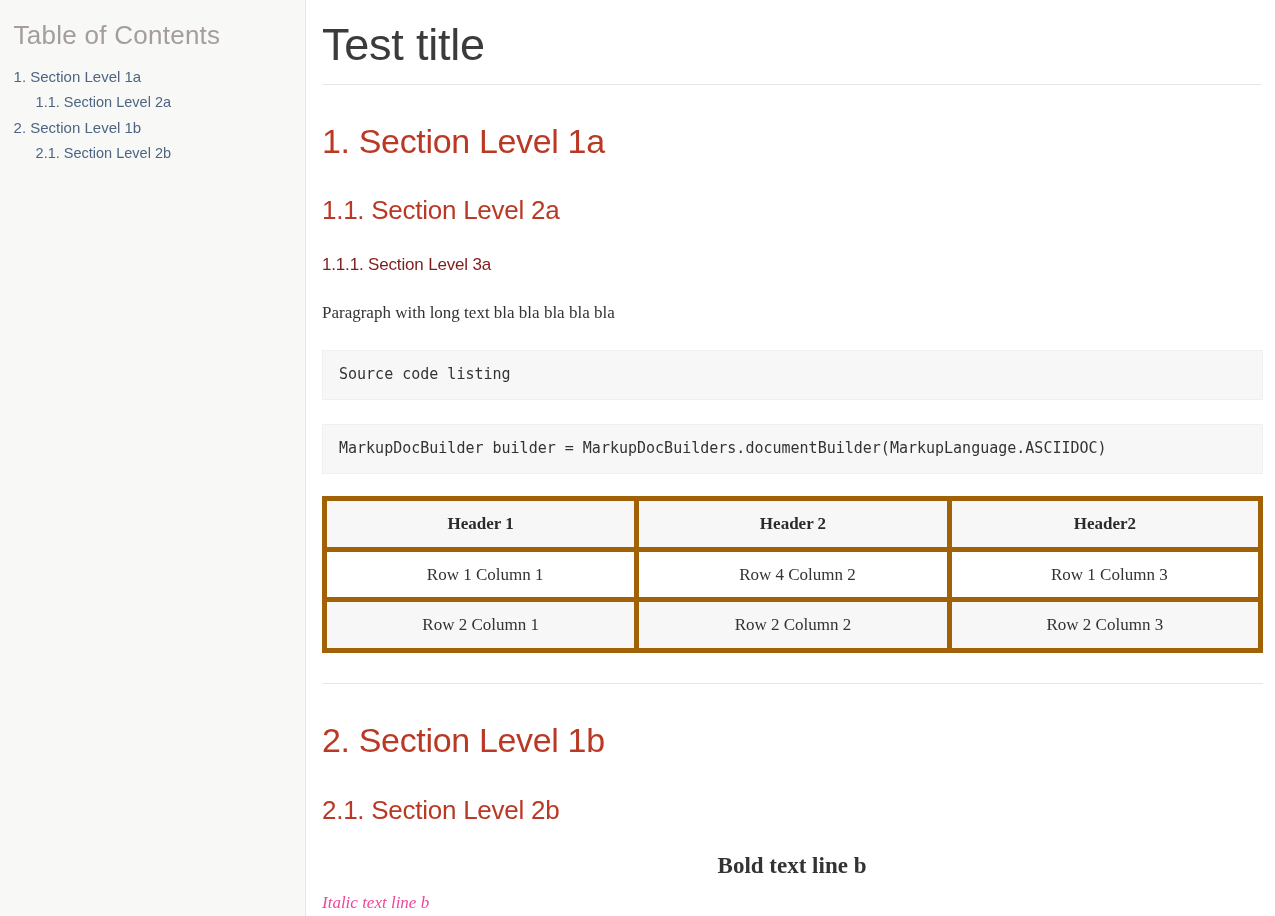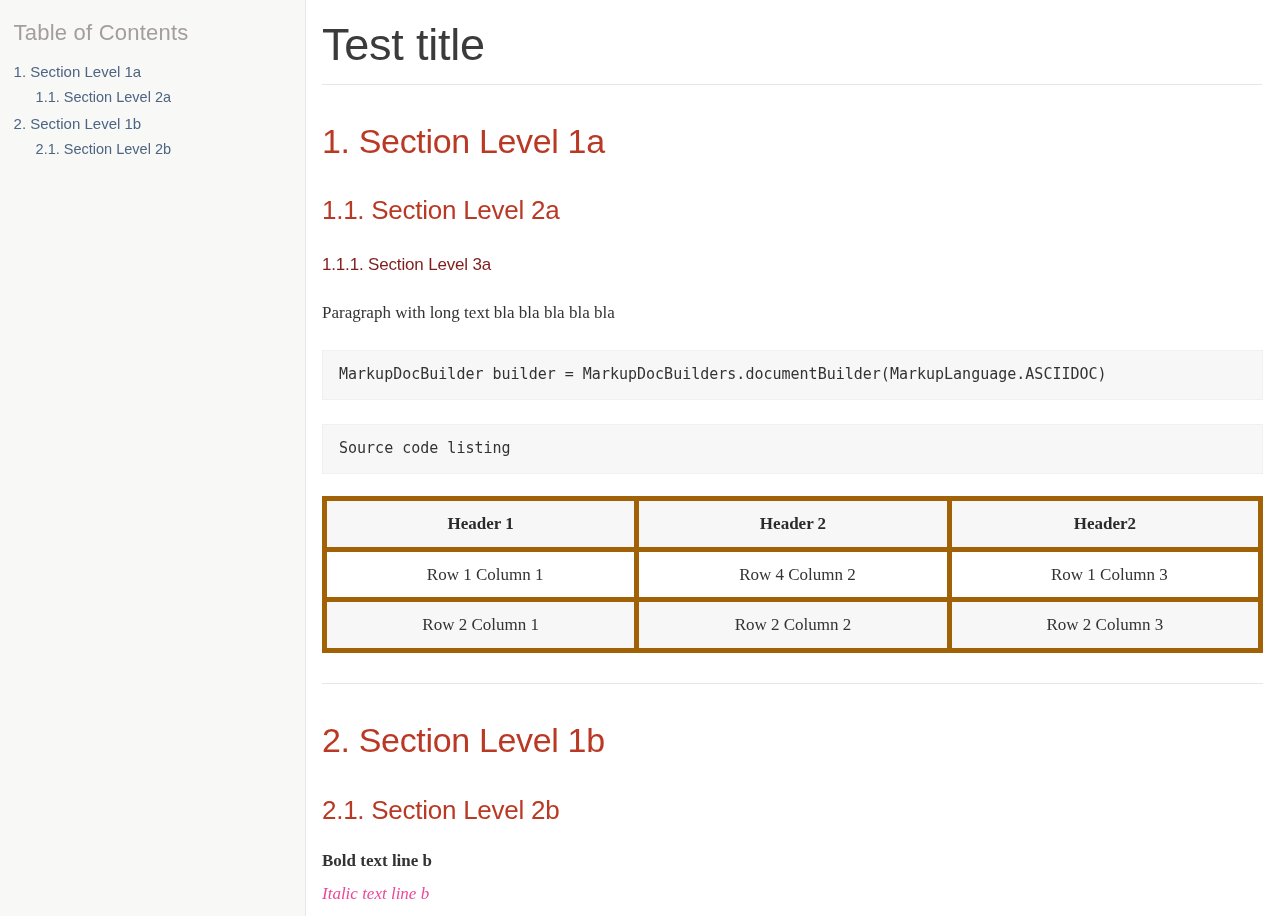--- a/index.html
+++ b/index.html
@@ -25,21 +25,21 @@
     top: 0;
     width: 306px;
     height: 916px;
     background: #f8f8f7;
     border-right: 1px solid #e7e7e9;
     padding: 1.25em 1em 0 0.85em;
     overflow: hidden;
   }
   #toc-title {
     font-family: "Liberation Sans", "DejaVu Sans", sans-serif;
-    font-size: 22px;
+    font-size: 26px;
     font-weight: 400;
     line-height: 1.2;
     color: #a49d9b;
     margin: 0 0 13px 0;
     letter-spacing: 0.01em;
   }
   #toc-sidebar ul {
     list-style: none;
     margin: 0;
     padding: 0;
@@ -109,25 +109,26 @@
 
   p.body-para {
     font-family: "Liberation Serif", "DejaVu Serif", serif;
     font-size: 17px;
     line-height: 1.6;
     color: #333333;
     margin: 24px 0 0 0;
   }
   p.bold-line {
     font-family: "Liberation Serif", "DejaVu Serif", serif;
-    font-size: 17px;
+    font-size: 23px;
     font-weight: bold;
     color: #333333;
     margin: 24px 0 0 0;
     line-height: 1.55;
+    text-align: center;
   }
   p.italic-line {
     font-family: "Liberation Serif", "DejaVu Serif", serif;
     font-size: 17px;
     font-style: italic;
     color: #ec4899;
     margin: 6px 0 0 0;
     line-height: 1.55;
   }
 
@@ -221,25 +222,25 @@
   <div>
     <h2 class="sect1-title">1. Section Level 1a</h2>
 
     <h3 class="sect2-title">1.1. Section Level 2a</h3>
 
     <h4 class="sect3-title">1.1.1. Section Level 3a</h4>
 
     <p class="body-para">Paragraph with long text bla bla bla bla bla</p>
 
     <div class="listingblock">
+      <pre>Source code listing</pre>
+    </div>
+
+    <div class="listingblock">
       <pre>MarkupDocBuilder builder = MarkupDocBuilders.documentBuilder(MarkupLanguage.ASCIIDOC)</pre>
-    </div>
-
-    <div class="listingblock">
-      <pre>Source code listing</pre>
     </div>
 
     <table class="content-table">
       <colgroup>
         <col class="c1">
           <col class="c2">
           <col class="c3">
       </colgroup>
       <thead>
         <tr>

